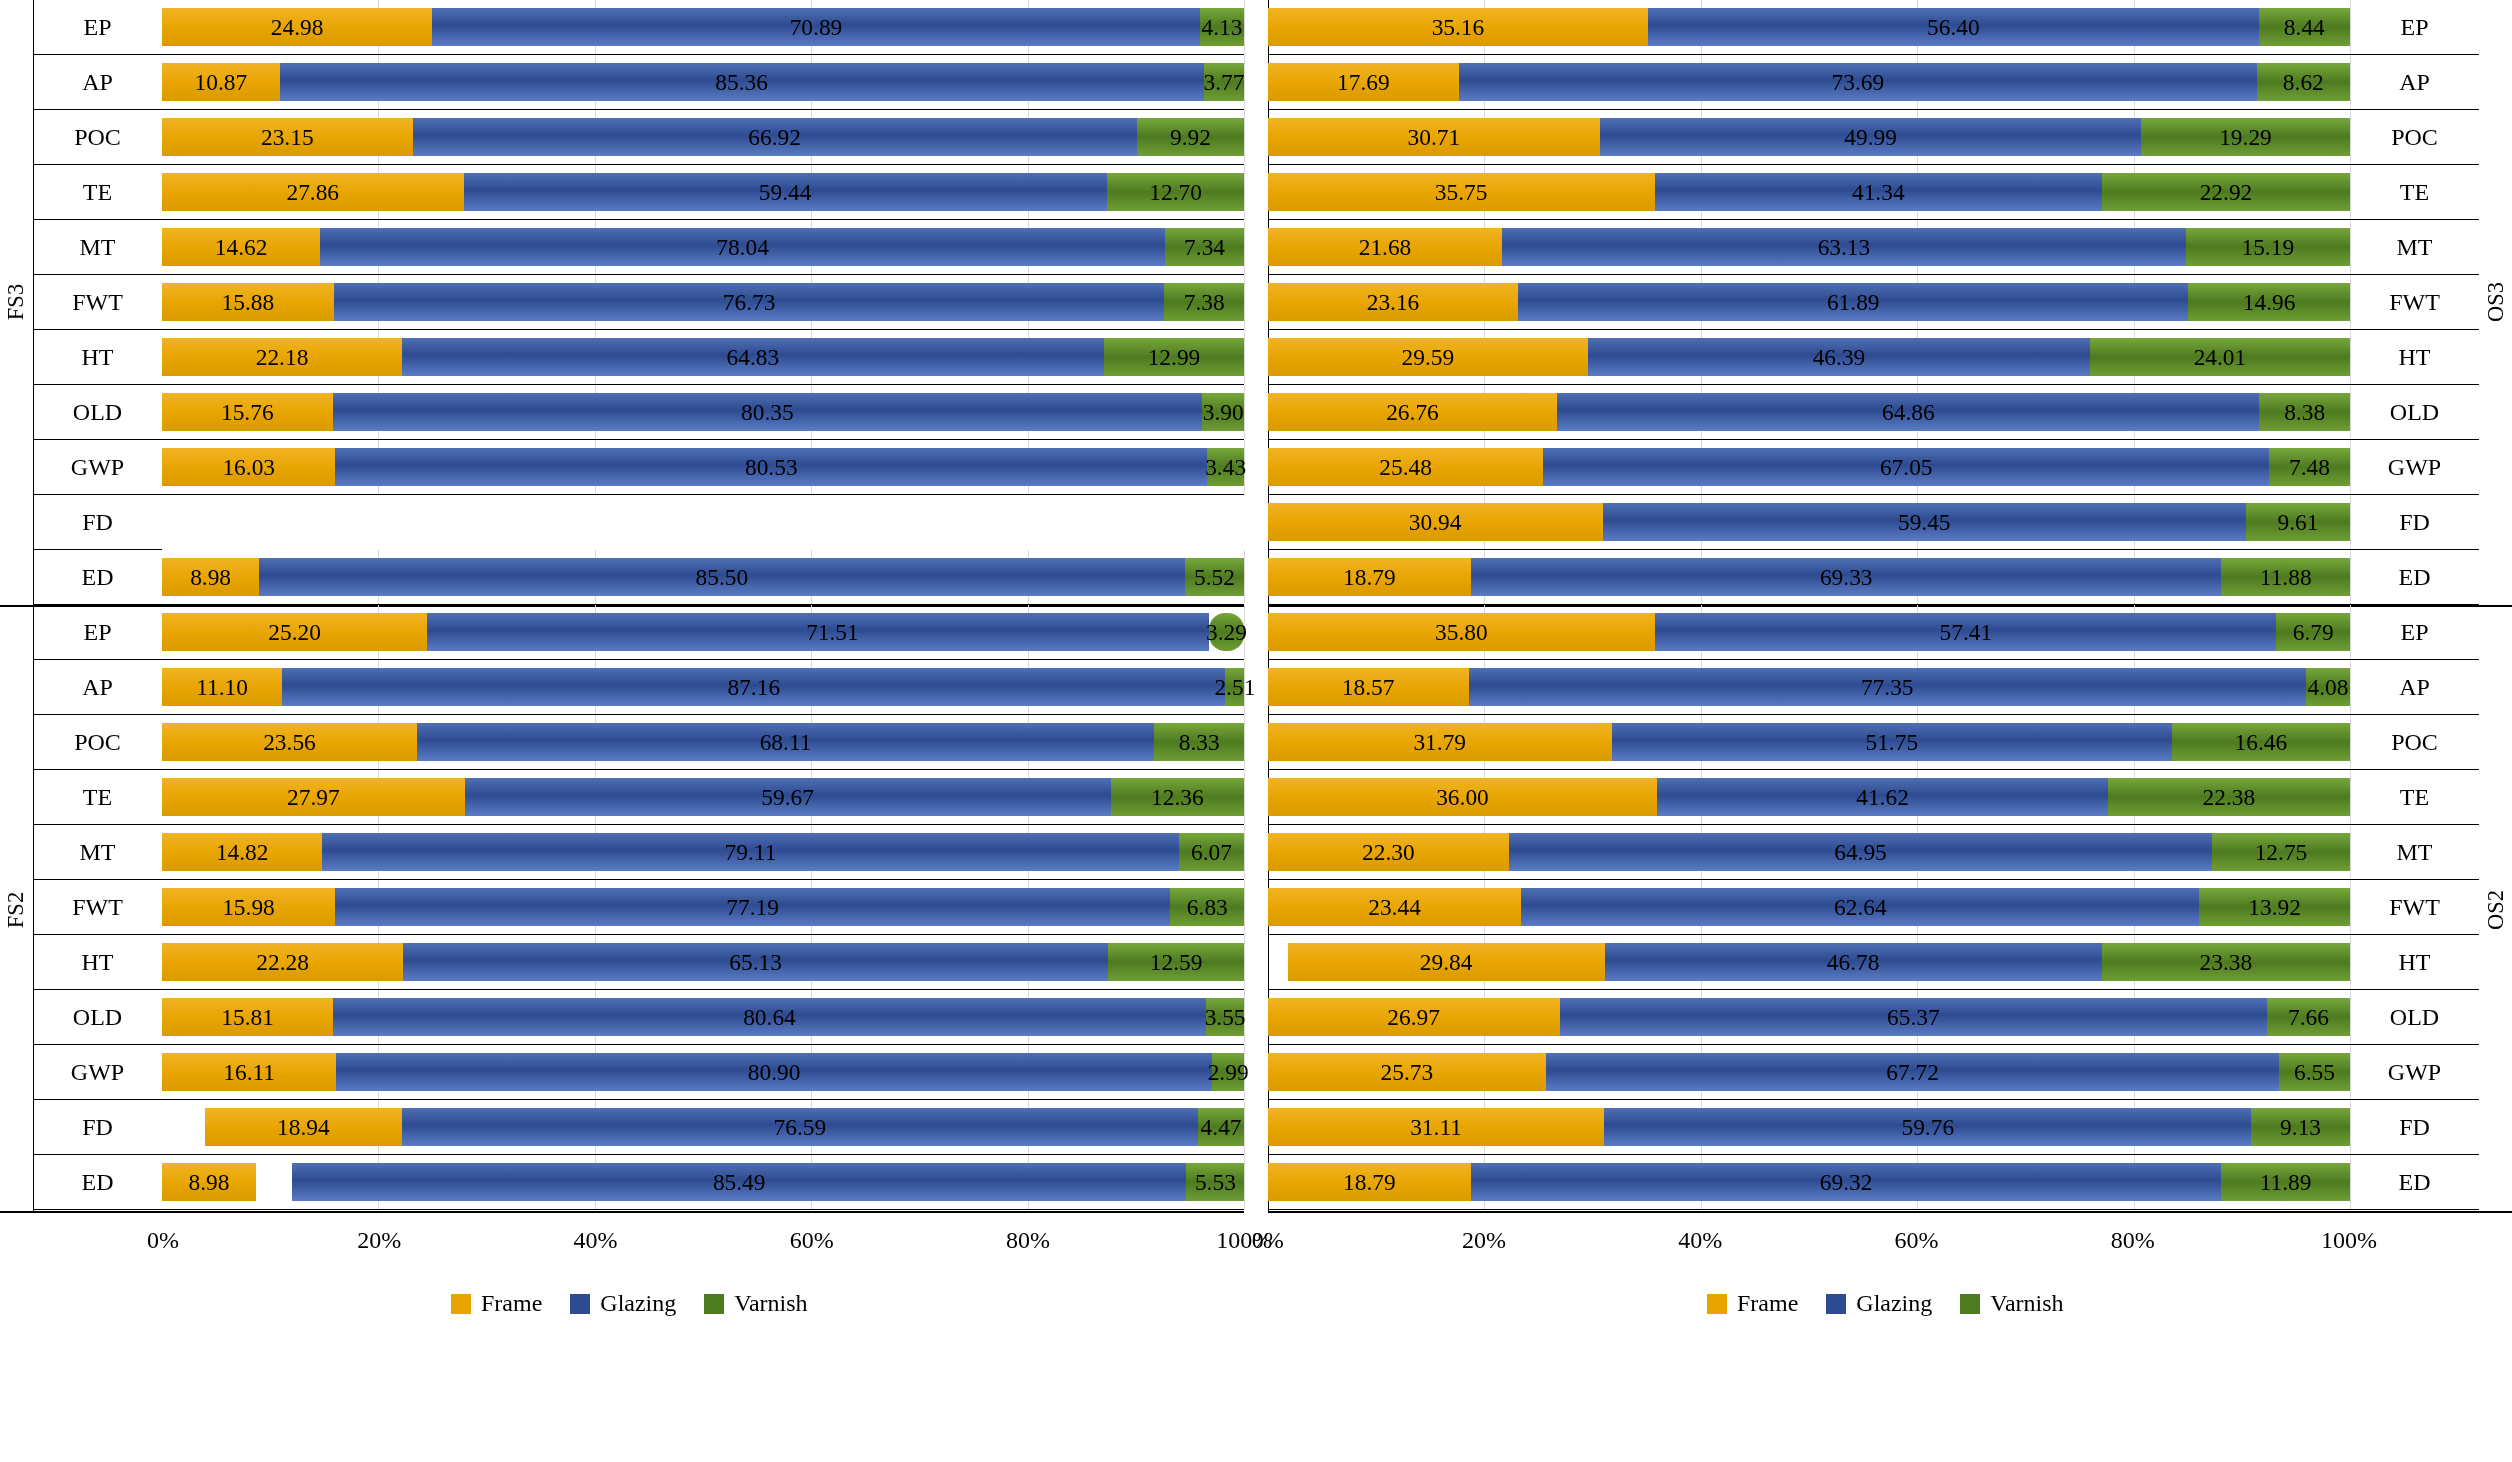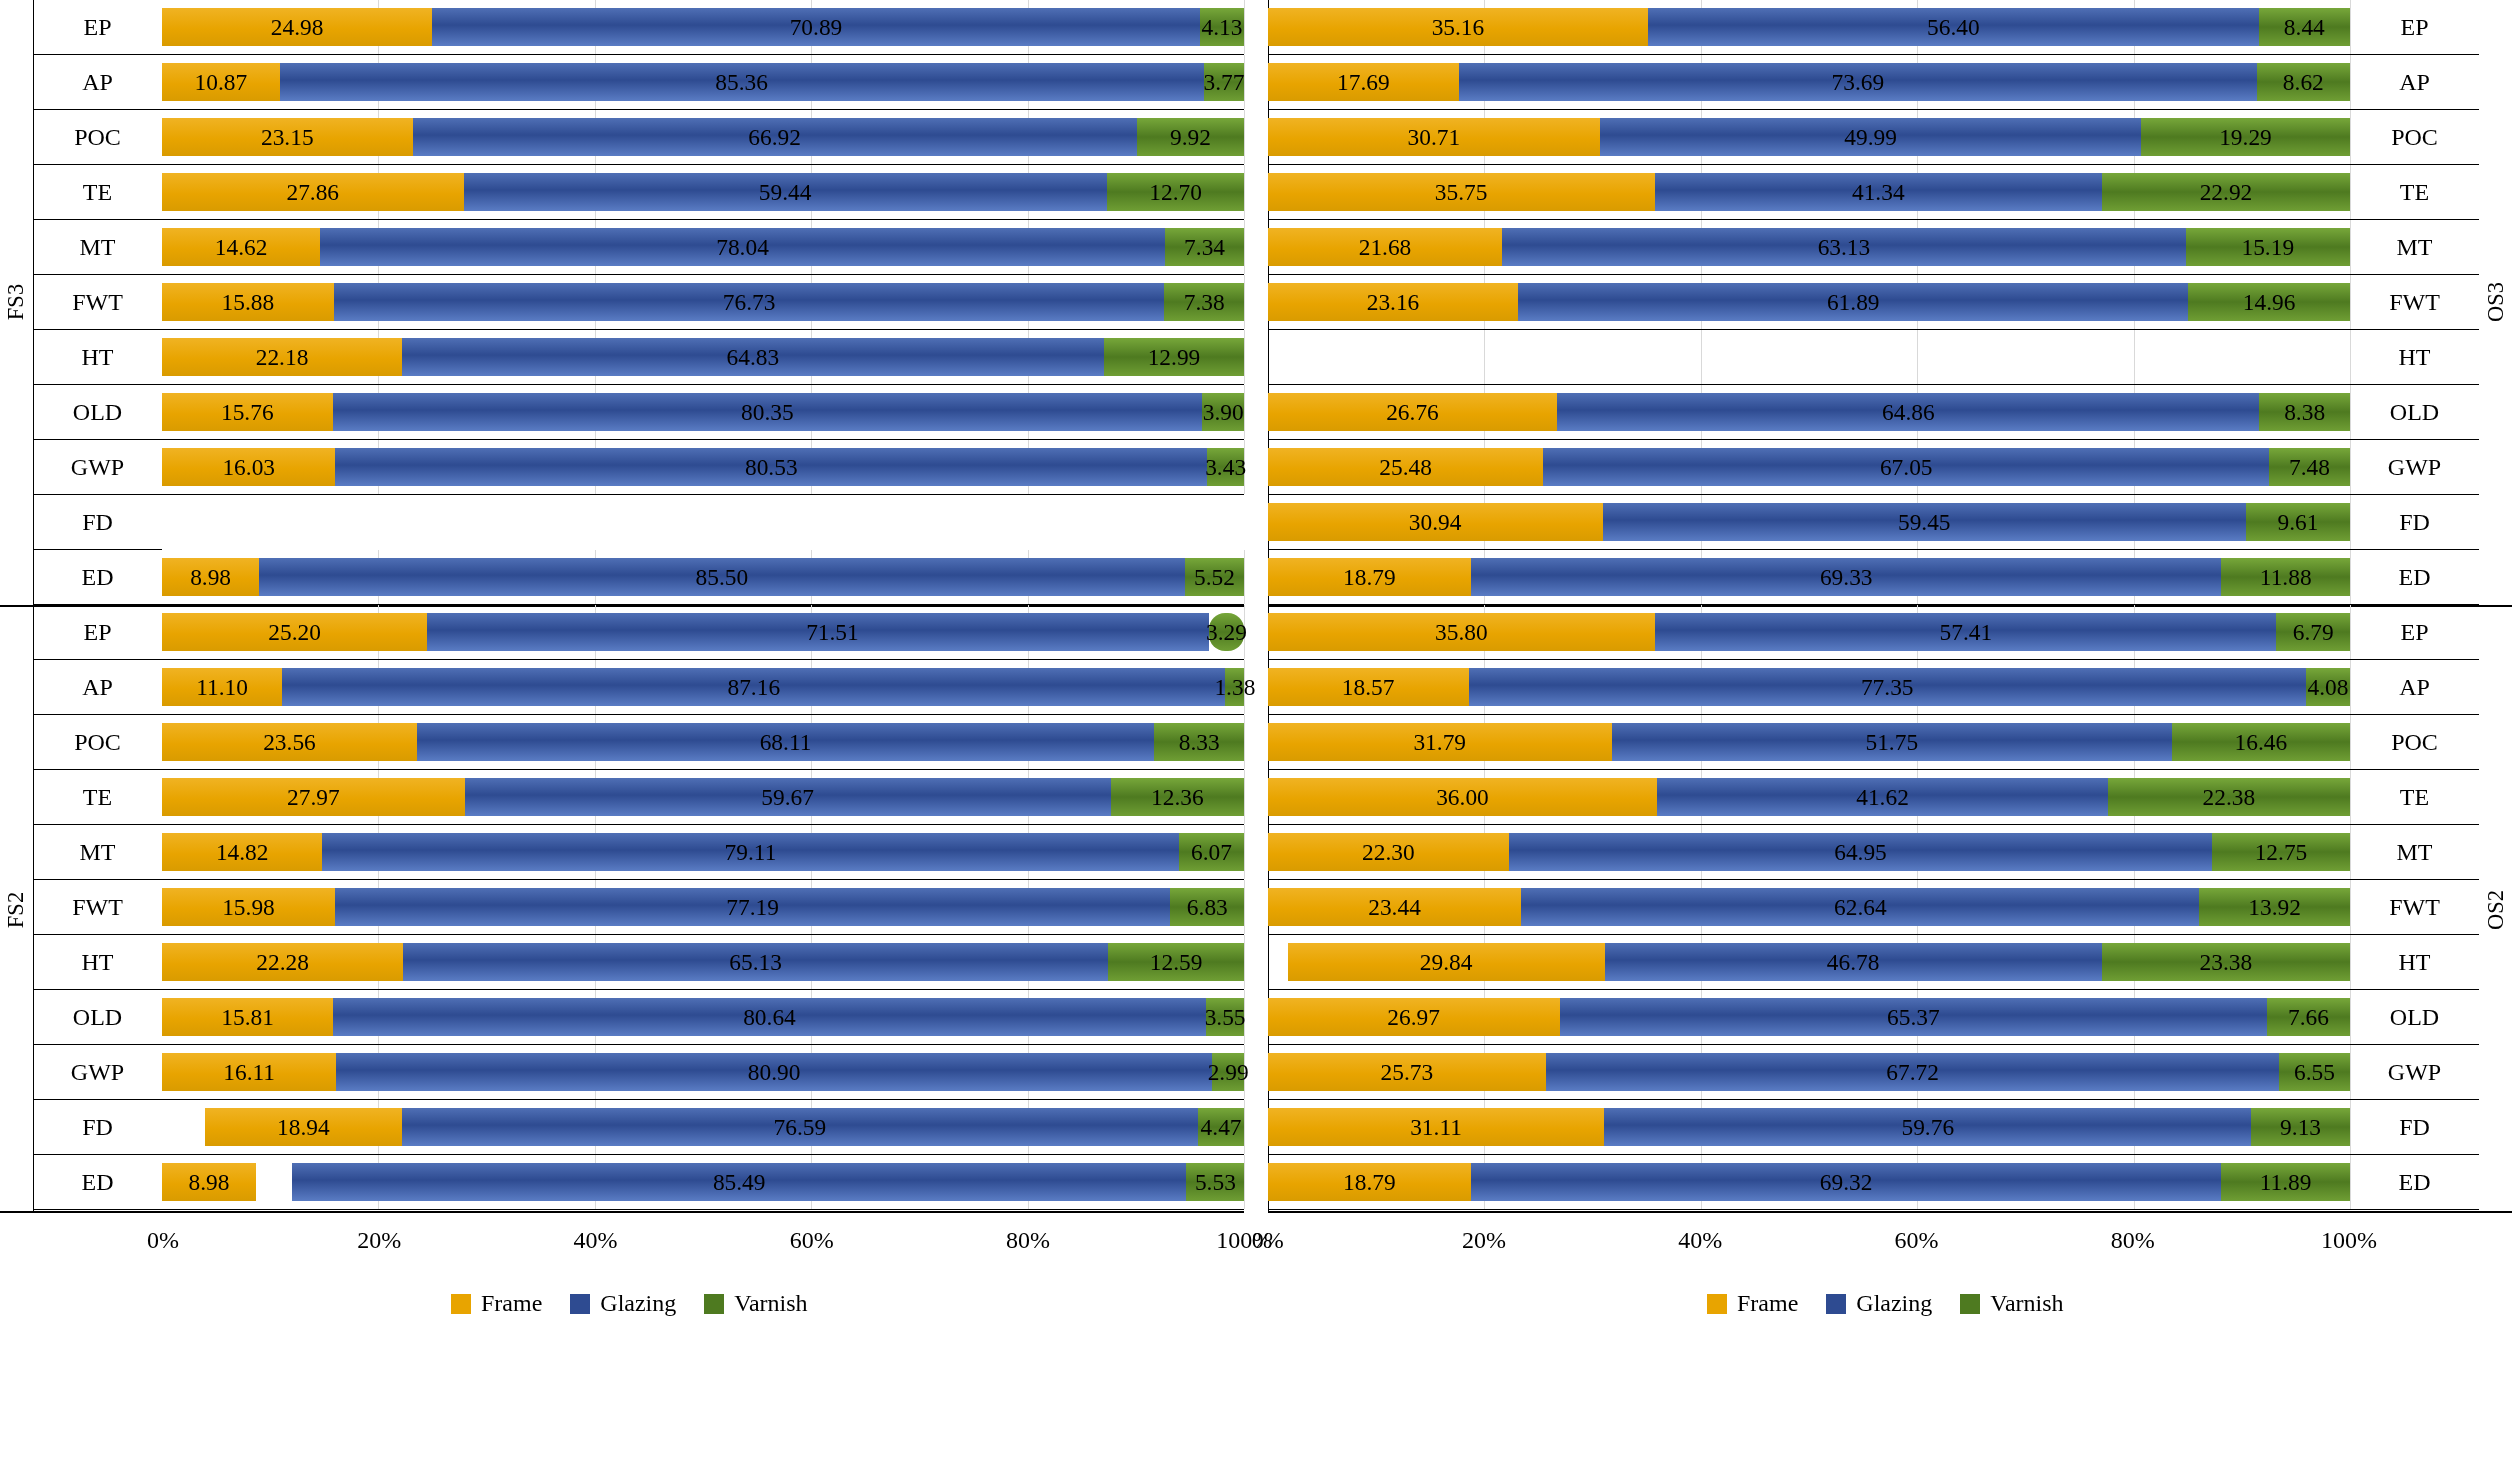--- a/index.html
+++ b/index.html
@@ -370,21 +370,21 @@
               <div class="gridline" style="left: 80%;"></div>
               <div class="gridline" style="left: 100%;"></div>
               <div class="barinner">
                 <div class="seg frame" style="width: 11.1%;">
                   <span class="lbl">11.10</span>
                 </div>
                 <div class="seg glazing" style="width: 87.16%;">
                   <span class="lbl">87.16</span>
                 </div>
                 <div class="seg varnish" style="width: 1.74%;">
-                  <span class="lbl">1.38</span>
+                  <span class="lbl">2.51</span>
                 </div>
               </div>
             </div>
           </div>
           <div class="row">
             <div class="cat">POC</div>
             <div class="bars">
               <div class="gridline" style="left: 20%;"></div>
               <div class="gridline" style="left: 40%;"></div>
               <div class="gridline" style="left: 60%;"></div>
@@ -738,20 +738,31 @@
             </div>
             <div class="cat rightcat">FWT</div>
           </div>
           <div class="row">
             <div class="bars">
               <div class="gridline" style="left: 20%;"></div>
               <div class="gridline" style="left: 40%;"></div>
               <div class="gridline" style="left: 60%;"></div>
               <div class="gridline" style="left: 80%;"></div>
               <div class="gridline" style="left: 100%;"></div>
+              <div class="barinner">
+                <div class="seg frame" style="width: 29.59%;">
+                  <span class="lbl">29.59</span>
+                </div>
+                <div class="seg glazing" style="width: 46.39%;">
+                  <span class="lbl">46.39</span>
+                </div>
+                <div class="seg varnish" style="width: 24.01%;">
+                  <span class="lbl">24.01</span>
+                </div>
+              </div>
             </div>
             <div class="cat rightcat">HT</div>
           </div>
           <div class="row">
             <div class="bars">
               <div class="gridline" style="left: 20%;"></div>
               <div class="gridline" style="left: 40%;"></div>
               <div class="gridline" style="left: 60%;"></div>
               <div class="gridline" style="left: 80%;"></div>
               <div class="gridline" style="left: 100%;"></div>

